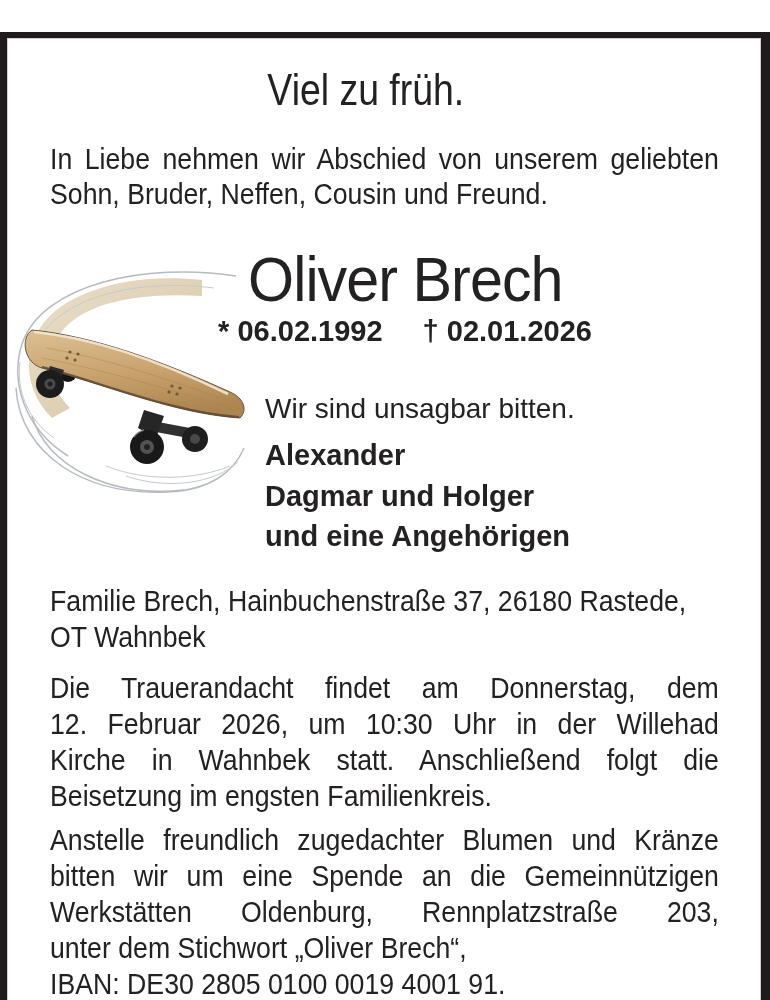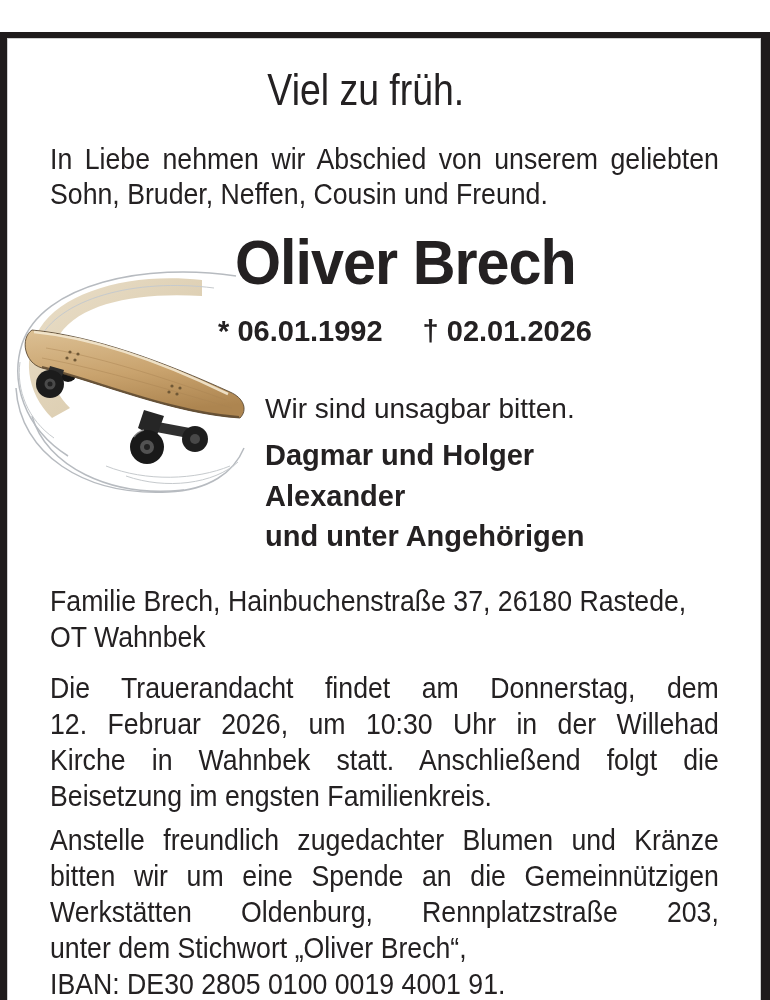--- a/index.html
+++ b/index.html
@@ -17,22 +17,22 @@
   .cond { width:727px; transform:scaleX(0.92); transform-origin:0 0; }
   .body-txt { font-size:29px; line-height:36px; }
   .jline { text-align:justify; text-align-last:justify; }
   .lline { text-align:left; text-align-last:left; }
 
   .headline { left:7px; right:45px; top:33px; text-align:center; font-size:44px; line-height:50px; }
   .headline > span { display:inline-block; transform:scaleX(0.85); transform-origin:50% 50%; white-space:nowrap; }
 
   .intro { left:50px; top:110px; line-height:35px; }
 
-  .name-row { left:50px; right:10px; top:195px; text-align:center;
-              font-weight:bold; font-size:63px; line-height:70px; letter-spacing:-1px; }
+  .name-row { left:50px; right:10px; top:212px; text-align:center;
+              font-weight:normal; font-size:63px; line-height:70px; letter-spacing:-1px; }
   .name-row > span { display:inline-block; transform:scaleX(0.94); transform-origin:50% 50%; white-space:nowrap; }
 
   .dates-row { left:50px; right:10px; top:281px; text-align:center; font-weight:bold; font-size:29px; line-height:36px; }
   .dates-row .birth { margin-right:40px; }
 
   .grief { left:265px; top:359px; font-size:28px; line-height:36px; }
   .mourners { left:265px; top:403px; font-size:29px; font-weight:bold; line-height:40.5px; }
 
   .address { left:50px; top:551px; }
   .service { left:50px; top:638px; }
@@ -116,29 +116,29 @@
   <div class="abs intro cond body-txt">
     <div class="jline">In Liebe nehmen wir Abschied von unserem geliebten</div>
     <div class="lline">Sohn, Bruder, Neffen, Cousin und Freund.</div>
   </div>
 
   <div class="abs name-row">
     <span>Oliver Brech</span>
   </div>
 
   <div class="abs dates-row">
-    <span class="birth">* 06.01.1992</span><span>† 02.01.2026</span>
+    <span class="birth">* 06.02.1992</span><span>† 02.01.2026</span>
   </div>
 
   <div class="abs grief">Wir sind unsagbar bitten.</div>
 
   <div class="abs mourners">
+    <div>Alexander</div>
     <div>Dagmar und Holger</div>
-    <div>Alexander</div>
-    <div>und unter Angehörigen</div>
+    <div>und eine Angehörigen</div>
   </div>
 
   <div class="abs address cond body-txt">
     <div class="lline">Familie Brech, Hainbuchenstraße 37, 26180 Rastede,</div>
     <div class="lline">OT Wahnbek</div>
   </div>
 
   <div class="abs service cond body-txt">
     <div class="jline">Die Trauerandacht findet am Donnerstag, dem</div>
     <div class="jline">12. Februar 2026, um 10:30 Uhr in der Willehad</div>

